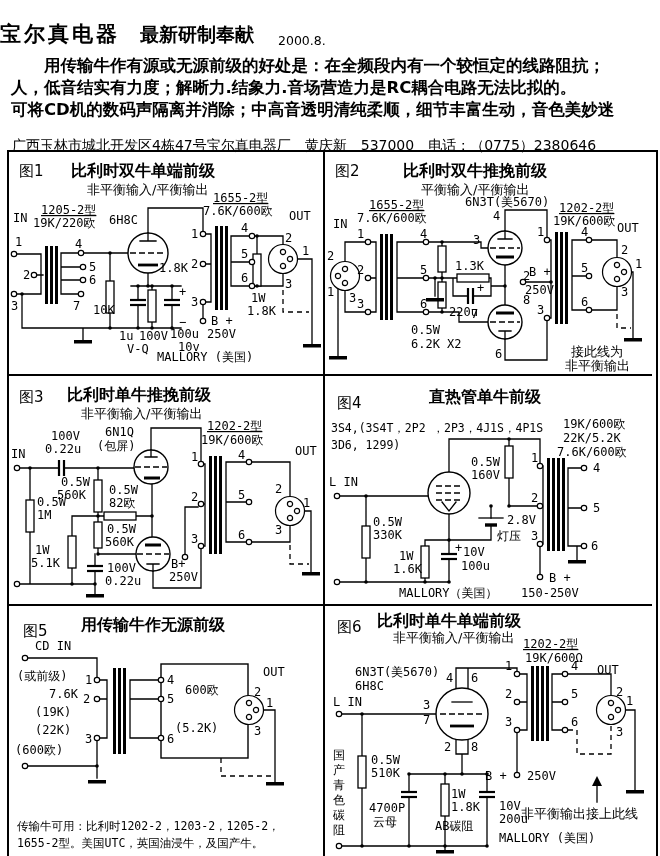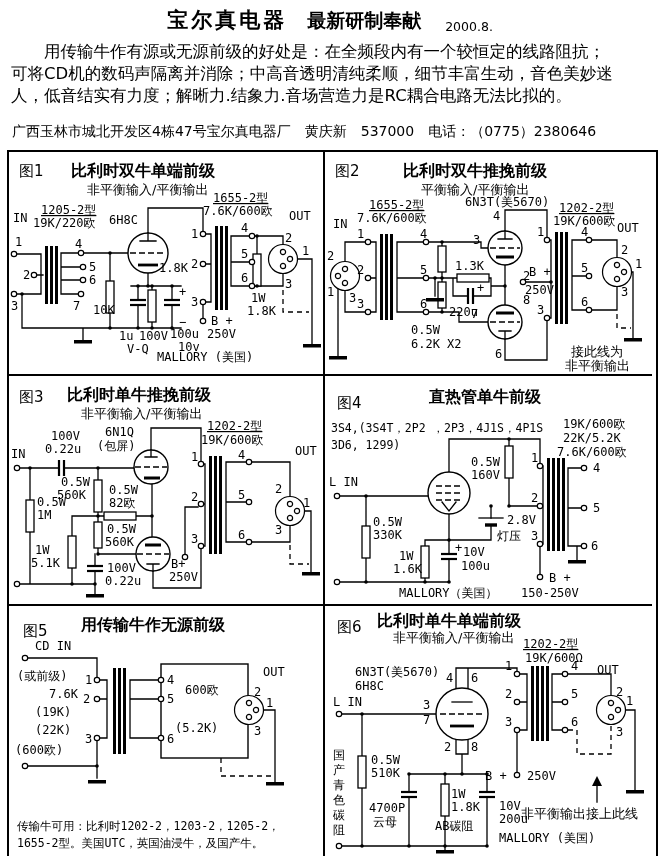--- a/index.html
+++ b/index.html
@@ -1,22 +1,22 @@
 <!DOCTYPE html>
 <html><head>
 <meta charset="utf-8">
 <style>
   html,body{margin:0;padding:0;background:#fff;}
   .page{position:relative;width:660px;height:856px;background:#fff;color:#000;
         font-family:"DejaVu Sans","Liberation Sans",sans-serif;overflow:hidden;}
-  .hdr-title{text-align:center;padding-top:6px;font-weight:bold;white-space:nowrap;}
+  .hdr-title{padding-top:20px;font-weight:bold;white-space:nowrap;}
   .brand{font-size:21px;letter-spacing:3px;}
   .hsub{font-size:19px;margin-left:20px;}
   .hdate{font-size:12.5px;font-weight:normal;margin-left:24px;position:relative;top:4px;}
-  .intro{margin:7px 11px 16px 11px;font-weight:normal;font-size:16.5px;line-height:1.33;}
+  .intro{margin:7px 11px 16px 11px;font-weight:bold;font-size:16.5px;line-height:1.33;}
   .intro .ln1{text-indent:2em;}
   .addr{margin:9px 0 0 12px;font-size:14px;}
   .grid{position:absolute;left:7px;top:150px;width:647px;height:719px;border:2px solid #000;
         display:grid;grid-template-columns:316px 327px;grid-template-rows:224px 230px 261px;}
   .cell{position:relative;box-sizing:border-box;overflow:hidden;}
   .cb{border-bottom:2px solid #000;}
   .cr{border-right:2px solid #000;}
   svg{display:block;}
   .w{fill:none;stroke:#000;stroke-width:1.3;stroke-linecap:square;}
   .wd{fill:none;stroke:#000;stroke-width:1.3;stroke-dasharray:5 4;}
@@ -77,22 +77,22 @@
         </g>
     </defs>
   </svg>
 
   <div class="hdr">
     <div class="hdr-title">
       <span class="brand">宝尔真电器</span><span class="hsub">最新研制奉献</span><span class="hdate">2000.8.</span>
     </div>
     <div class="intro">
       <div class="ln1">用传输牛作有源或无源前级的好处是：在全频段内有一个较恒定的线路阻抗；</div>
+      <div>人，低音结实有力度；解晰力.结象力.音场营造力是RC耦合电路无法比拟的。</div>
       <div>可将CD机的数码声隔离并消除；中高音透明清纯柔顺，细节丰富生动，音色美妙迷</div>
-      <div>人，低音结实有力度；解晰力.结象力.音场营造力是RC耦合电路无法比拟的。</div>
     </div>
     <div class="addr">广西玉林市城北开发区4栋47号宝尔真电器厂　黄庆新　537000　电话：（0775）2380646</div>
   </div>
 
   <div class="grid">
 
     <div class="cell cb cr">
       <svg width="314" height="222" viewBox="0 0 314 222">
         <g>
           <path class="w" d="M8 102 H32 M28 123 H34 M8 142 H32 M13 142 V176 M13 176 H172 M74 176 V188

